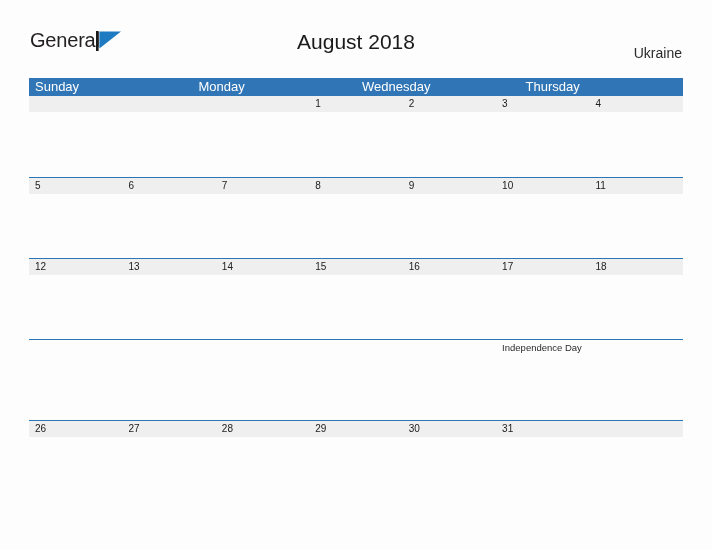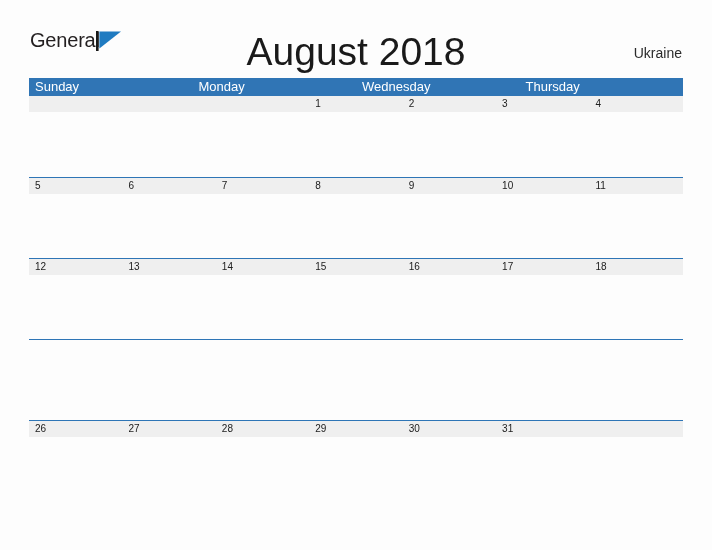--- a/index.html
+++ b/index.html
@@ -68,21 +68,21 @@
     letter-spacing: -0.2px;
     margin-top: 40px;
   }
 
   .month-title {
     position: absolute;
     left: 0;
     top: 30px;
     width: 712px;
     text-align: center;
-    font-size: 39px;
+    font-size: 21px;
     color: #1a1a1a;
     font-weight: normal;
     letter-spacing: 0px;
   }
 
   .country {
     position: absolute;
     right: 30px;
     top: 45px;
     font-size: 14px;
@@ -286,20 +286,43 @@
         <div class="body-cell">
             <div class="event"></div>
           </div>
         <div class="body-cell">
             <div class="event"></div>
           </div>
       </div>
     </div>
 
     <div class="week-row">
+      <div class="bodies">
+        <div class="body-cell">
+            <div class="event"></div>
+          </div>
+        <div class="body-cell">
+            <div class="event"></div>
+          </div>
+        <div class="body-cell">
+            <div class="event"></div>
+          </div>
+        <div class="body-cell">
+            <div class="event"></div>
+          </div>
+        <div class="body-cell">
+            <div class="event"></div>
+          </div>
+        <div class="body-cell">
+            <div class="event">Independence Day</div>
+          </div>
+        <div class="body-cell">
+            <div class="event"></div>
+          </div>
+      </div>
     </div>
 
     <div class="week-row">
       <div class="numbers">
         <div class="num-cell">26</div>
         <div class="num-cell">27</div>
         <div class="num-cell">28</div>
         <div class="num-cell">29</div>
         <div class="num-cell">30</div>
         <div class="num-cell">31</div>

